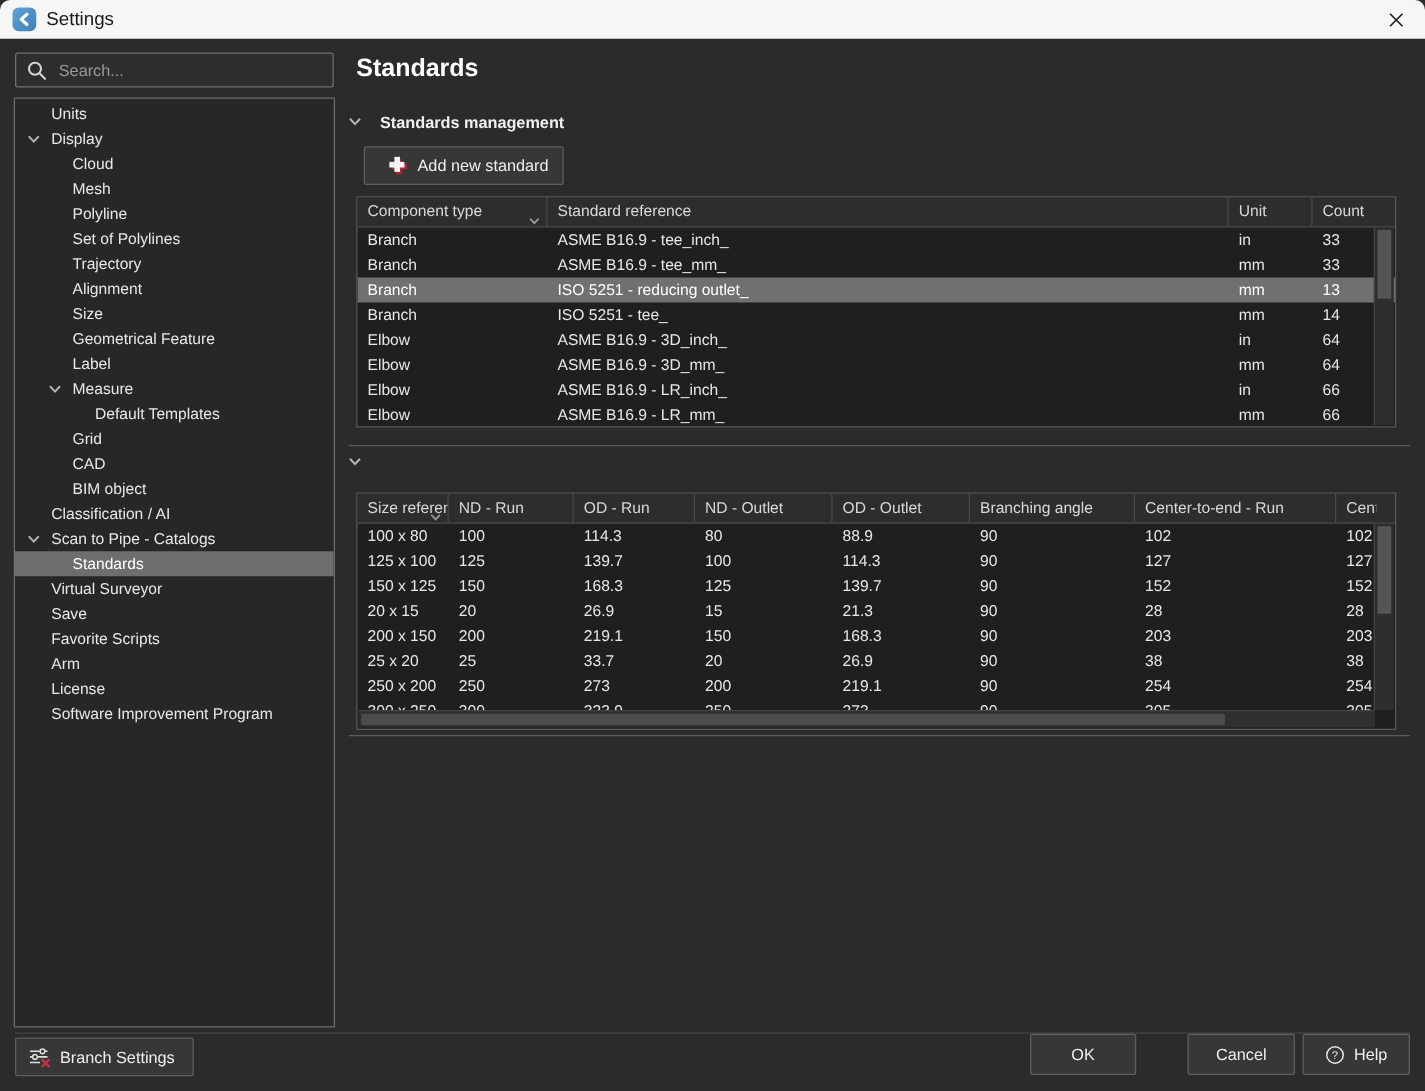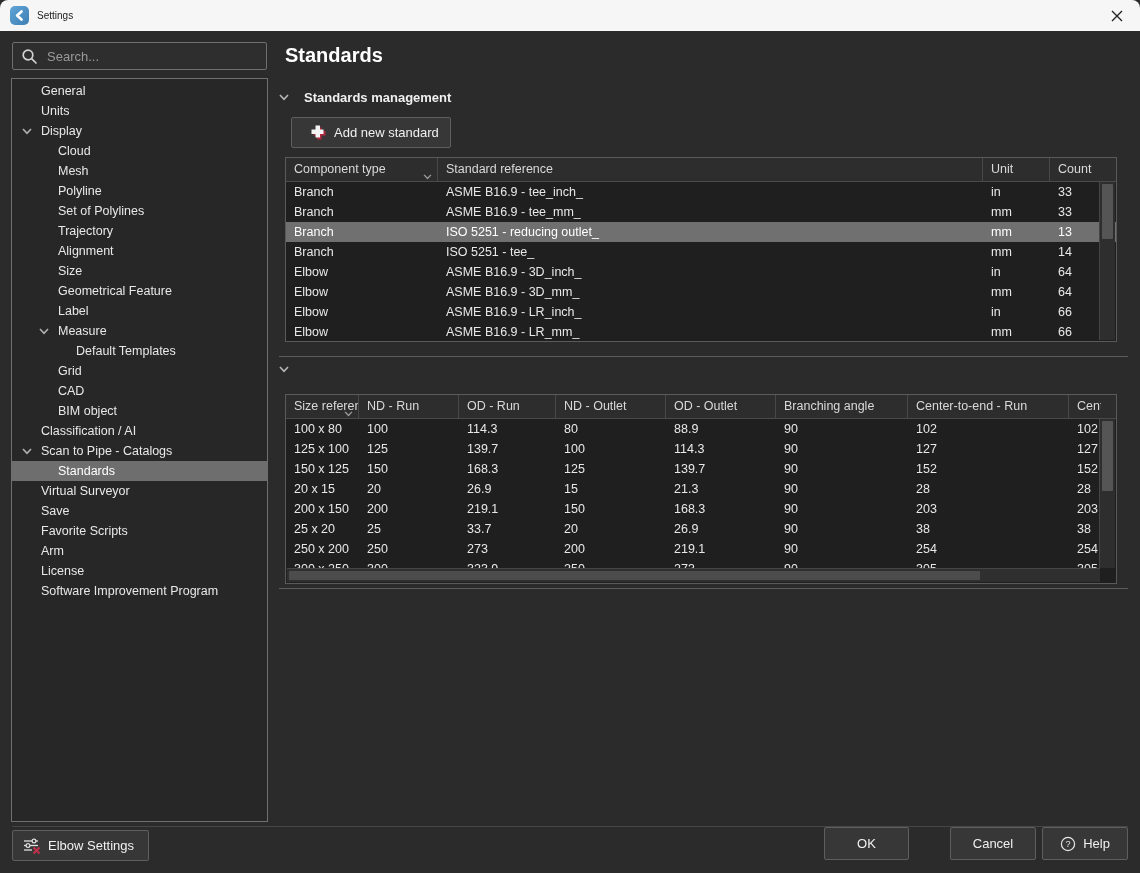--- a/index.html
+++ b/index.html
@@ -8,21 +8,21 @@
     background:#2b2b2b;font-family:"Liberation Sans","DejaVu Sans",sans-serif;
     color:#e8e8e8;font-size:12.5px;
   }
   
   #titlebar{
     position:absolute;left:0;top:0;width:1140px;height:31px;background:#f6f6f6;
     display:flex;align-items:center;border-radius:8px 8px 0 0;
   }
   #applogo{width:19px;height:19px;border-radius:5px;margin:0 8px 0 10px;
     background:linear-gradient(135deg,#5fa4d8,#3f7fb4);display:flex;align-items:center;justify-content:center;}
-  #titletext{color:#1b1b1b;font-size:10px;}
+  #titletext{color:#1b1b1b;font-size:15px;}
   #closebtn{position:absolute;right:0;top:0;width:46px;height:31px;display:flex;align-items:center;justify-content:center;cursor:default;}
   
   #searchbox{
     position:absolute;left:12px;top:42px;width:255px;height:28px;box-sizing:border-box;
     background:#2e2e2e;border:1px solid #6f6f6f;border-radius:2px;
     display:flex;align-items:center;
   }
   #searchbox svg{margin:0 7px 0 8px;flex:0 0 auto;}
   #searchinput{
     flex:1;background:transparent;border:none;outline:none;color:#dddddd;
@@ -107,23 +107,20 @@
   <div id="searchbox">
     <svg width="17" height="17" viewBox="0 0 17 17">
         <circle cx="7" cy="7" r="4.8" fill="none" stroke="#d2d2d2" stroke-width="1.7"></circle>
         <line x1="10.6" y1="10.6" x2="15" y2="15" stroke="#d2d2d2" stroke-width="1.7" stroke-linecap="round"></line>
       </svg>
     <input id="searchinput" type="text" placeholder="Search..." style="">
   </div>
 
   <div id="treepanel">
       <div class="tree-row d0">
-        <span>General</span>
-      </div>
-      <div class="tree-row d0">
         <span>Units</span>
       </div>
       <div class="tree-row d0">
         <span class="tw">
           <svg width="10" height="7" viewBox="0 0 10 7">
             <polyline points="1,1 5,5.3 9,1" fill="none" stroke="#b0b0b0" stroke-width="1.6"></polyline>
           </svg>
         </span>
         <span>Display</span>
       </div>
@@ -437,21 +434,21 @@
 
   <button id="clearbtn" class="btn">
     <svg width="18" height="18" viewBox="0 0 18 18">
       <line x1="1" y1="4" x2="15" y2="4" stroke="#e0e0e0" stroke-width="1.3"></line>
         <circle cx="11" cy="4" r="1.9" fill="#373737" stroke="#e0e0e0" stroke-width="1.2"></circle>
       <line x1="1" y1="8.5" x2="15" y2="8.5" stroke="#e0e0e0" stroke-width="1.3"></line>
         <circle cx="5" cy="8.5" r="1.9" fill="#373737" stroke="#e0e0e0" stroke-width="1.2"></circle>
       <line x1="1" y1="13" x2="9" y2="13" stroke="#e0e0e0" stroke-width="1.3"></line>
       <path d="M10.5 10.5 L16.5 16.5 M16.5 10.5 L10.5 16.5" stroke="#c03048" stroke-width="2"></path>
     </svg>
-    <span>Elbow Settings</span>
+    <span>Branch Settings</span>
   </button>
 
   <button id="okbtn" class="btn">
     <span>OK</span>
   </button>
   <button id="cancelbtn" class="btn">
     <span>Cancel</span>
   </button>
   <button id="helpbtn" class="btn">
     <svg width="16" height="16" viewBox="0 0 16 16">

